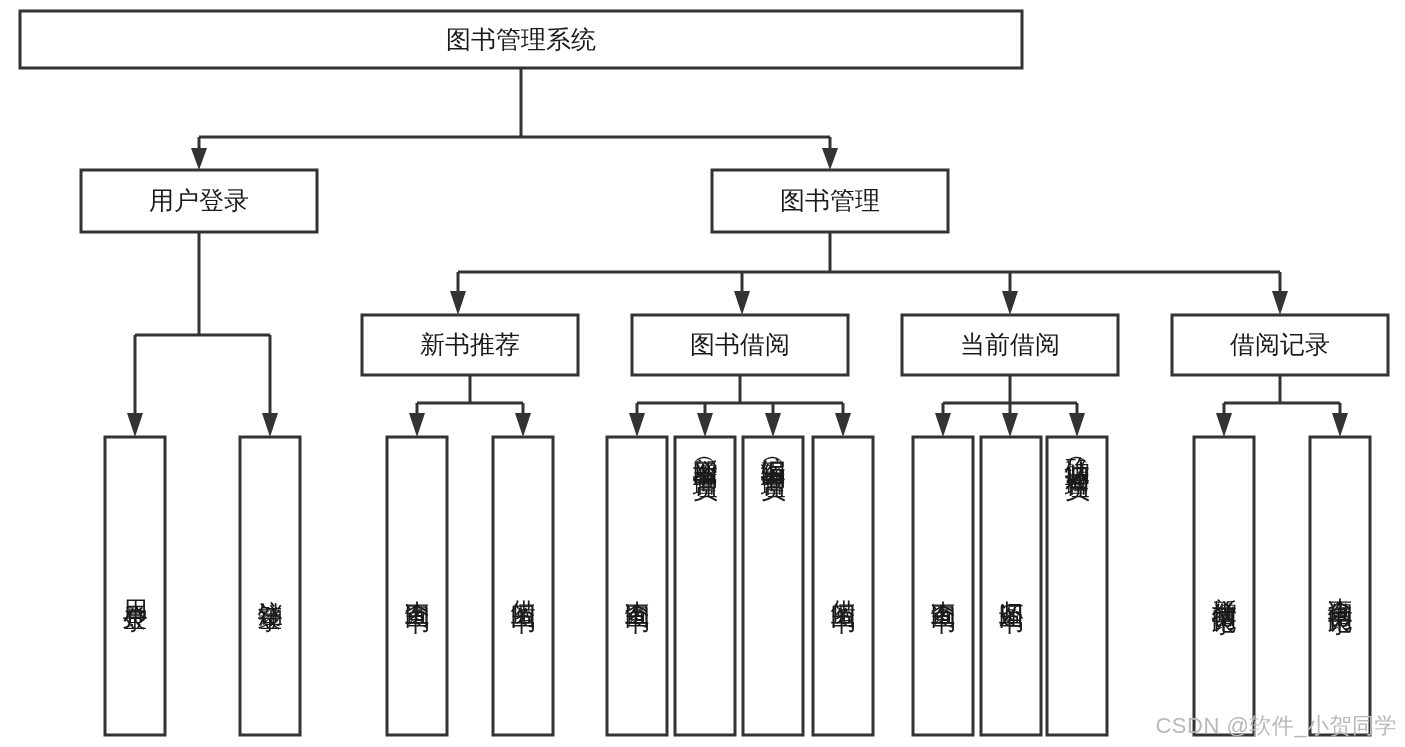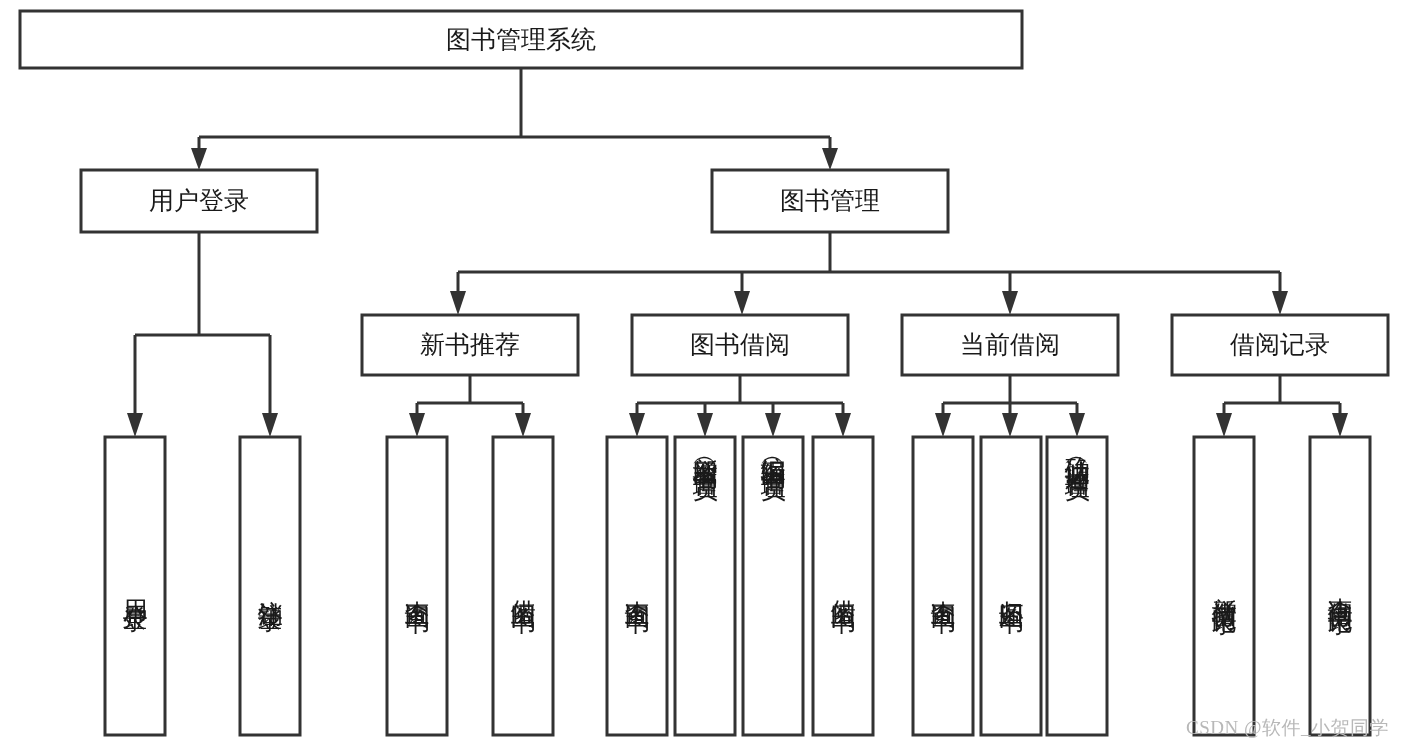--- a/index.html
+++ b/index.html
@@ -61,24 +61,24 @@
     text-orientation: upright;
     font-family: "Liberation Sans", "DejaVu Sans", sans-serif;
     font-size: 25px;
     line-height: 1.02;
     letter-spacing: 3px;
     color: #1a1a1a;
     white-space: nowrap;
   }
   #watermark {
     position: absolute;
-    right: 16px;
+    right: 8px;
     bottom: 6px;
-    font-family: Liberation Serif, serif;
-    font-size: 19px;
+    font-family: Liberation Sans, sans-serif;
+    font-size: 22px;
     color: #b8b8b8;
     letter-spacing: 0.5px;
     white-space: nowrap;
   }
 </style>
 </head>
 <body>
 
 <div id="diagram-root">
 

